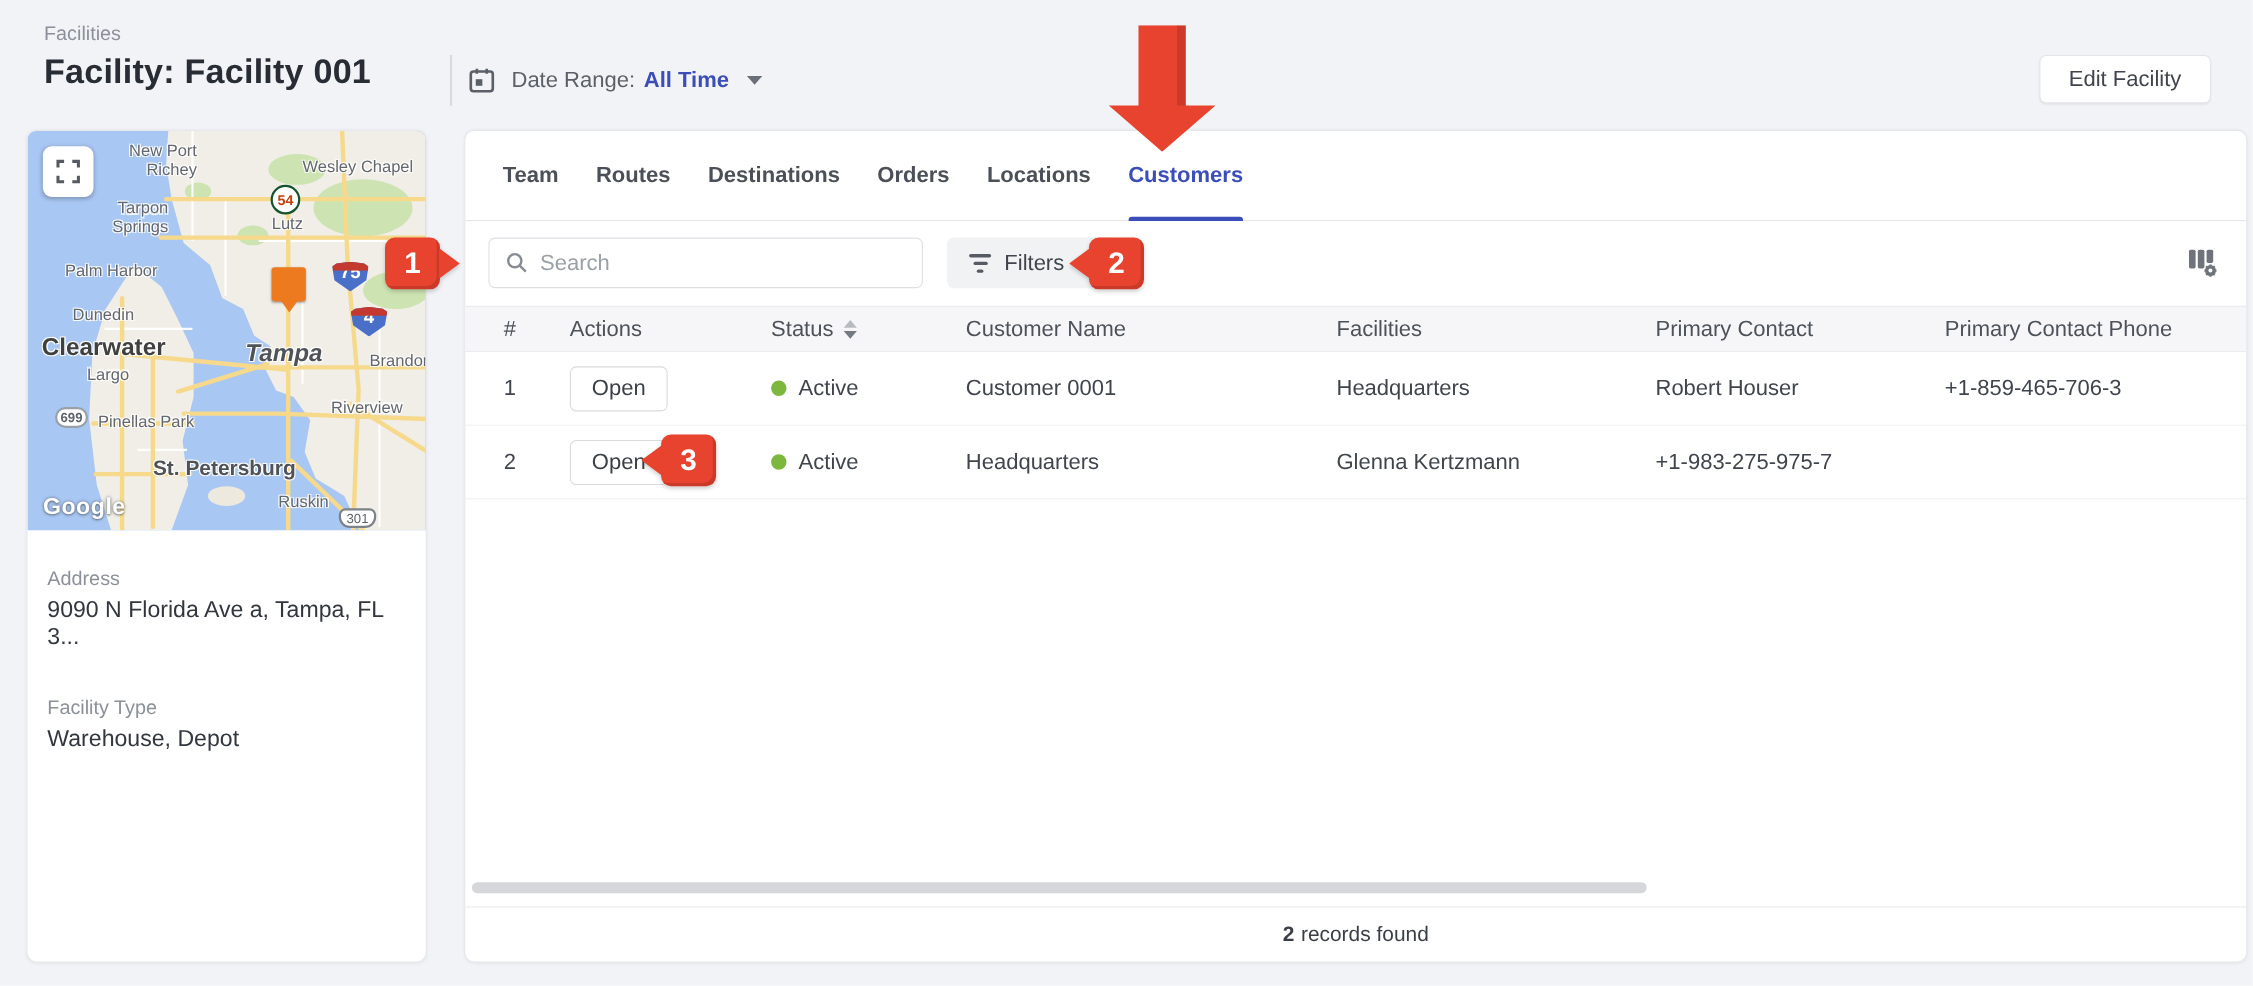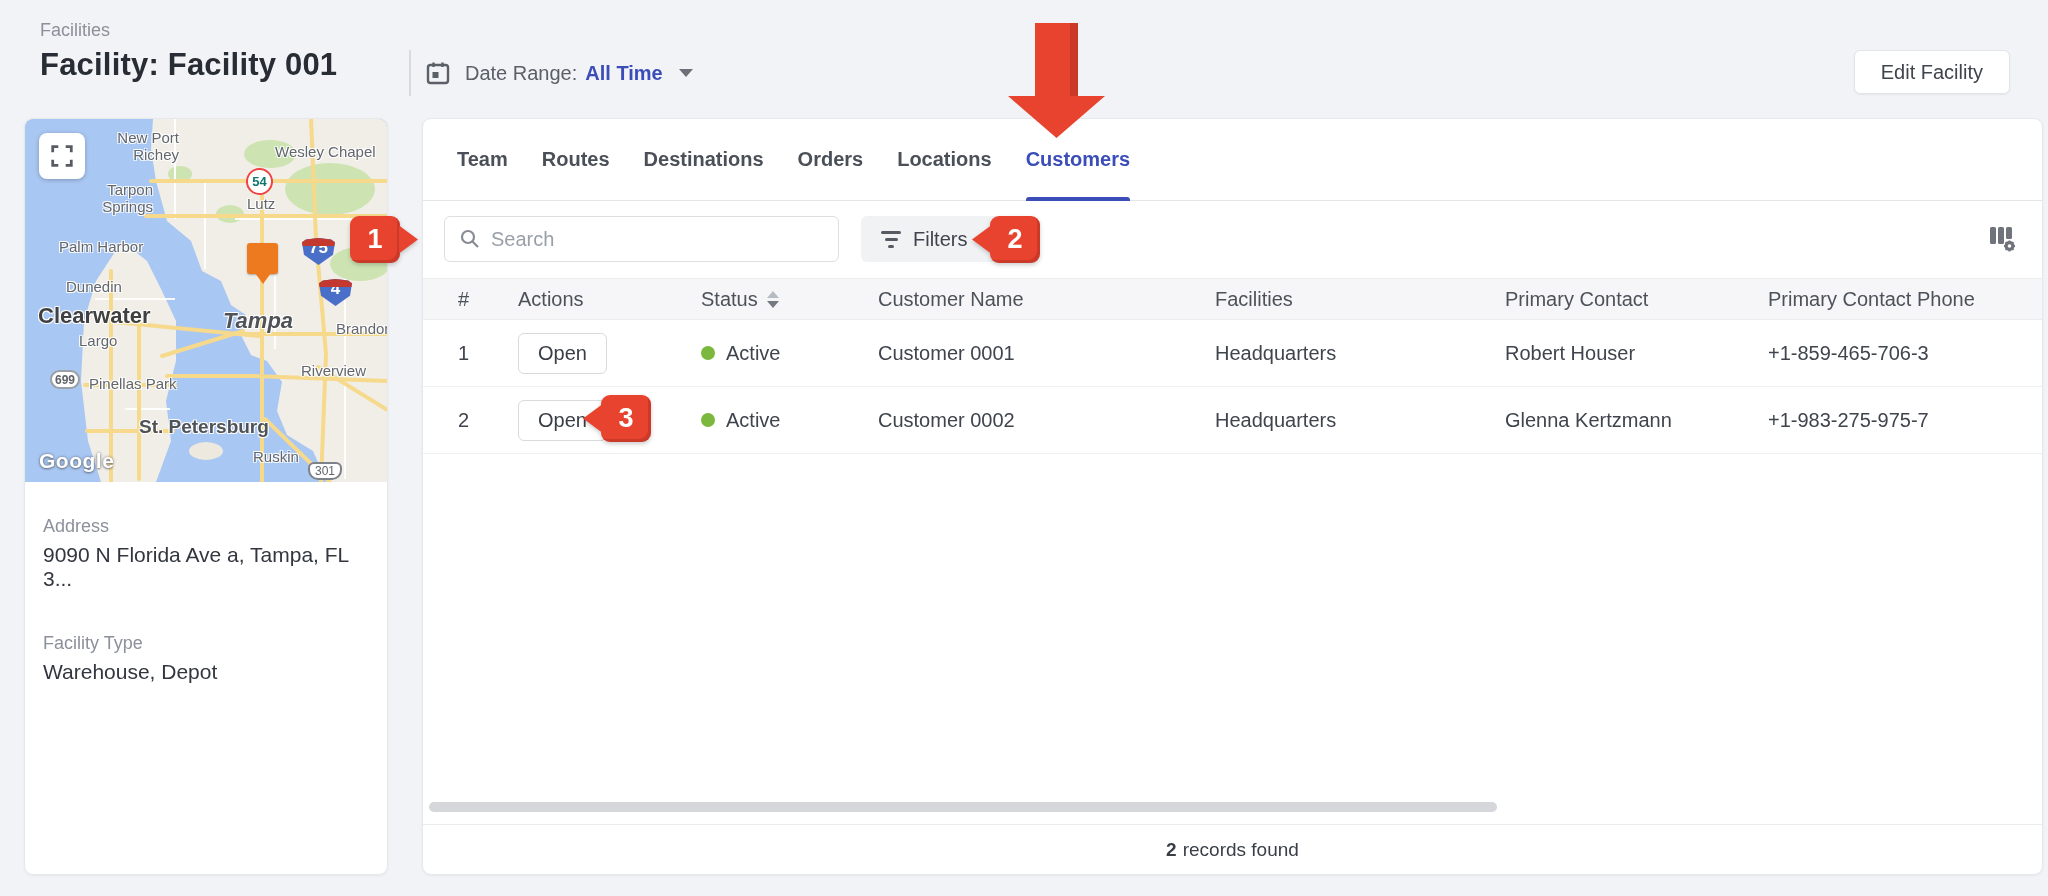--- a/index.html
+++ b/index.html
@@ -33,22 +33,22 @@
   .right-card { left:422px; top:118px; width:1621px; height:757px; display:flex; flex-direction:column; }
   
   .map { position:relative; width:100%; height:363px; overflow:hidden; border-radius:8px 8px 0 0; background:#a9c7f3; }
   .map svg.basemap { position:absolute; inset:0; }
   .map-label { position:absolute; color:#62666d; font-size:15px; white-space:nowrap;
     text-shadow:-1px -1px 0 rgba(255,255,255,.85), 1px -1px 0 rgba(255,255,255,.85), -1px 1px 0 rgba(255,255,255,.85), 1px 1px 0 rgba(255,255,255,.85); }
   .map-label.two-line { white-space:normal; text-align:right; line-height:1.15; }
   .map-label.big  { font-size:22px; font-weight:700; color:#4f5357; }
   .map-label.med  { font-size:22px; font-weight:700; color:#404040; }
   .map-label.med2 { font-size:19px; font-weight:700; color:#4f5357;padding-left:36px; }
-  .route-circle { position:absolute; width:27px; height:27px; border:2px solid #ef4444; border-radius:50%;
-    background:#fff; color:#0f766e; font-size:13px; font-weight:700; display:flex; align-items:center; justify-content:center;text-align:right; }
+  .route-circle { position:absolute; width:27px; height:27px; border:2px solid #14532d; border-radius:50%;
+    background:#fff; color:#c2410c; font-size:13px; font-weight:700; display:flex; align-items:center; justify-content:center;text-align:right; }
   .route-ellipse { position:absolute; width:30px; height:19px; border:2px solid #9aa0a6; border-radius:10px;
     background:#fff; color:#5f6368; font-size:12px; font-weight:700; display:flex; align-items:center; justify-content:center; }
   .shield-i { position:absolute; width:33px; height:27px; background:#4a6fc9;
     clip-path:polygon(0% 16%, 12% 6%, 50% 0%, 88% 6%, 100% 16%, 94% 62%, 50% 100%, 6% 62%);
     color:#fff; font-size:17px; font-weight:700; display:flex; align-items:flex-start; justify-content:center; padding-bottom:4px; }
   .shield-i i { position:absolute; top:0; left:0; right:0; height:8px; background:#c4392f; }
   .shield-us { position:absolute; width:34px; height:18px; background:#fff; border:2px solid #7d8288; border-radius:6px 6px 10px 10px;
     color:#5f6368; font-size:12px; font-weight:400; display:flex; align-items:center; justify-content:center; }
   .marker { position:absolute; left:222px; top:124px; width:31px; height:31px; background:#ed7a1e; border-radius:3px; box-shadow:0 1px 2px rgba(0,0,0,.3); }
   .marker:after { content:""; position:absolute; left:50%; top:30px; transform:translateX(-50%);
@@ -312,21 +312,20 @@
     <div class="td">Robert Houser</div>
     <div class="td">+1-859-465-706-3</div>
   </div>
       <div class="tr">
     <div class="td">2</div>
     <div class="td"><button class="open-btn">Open</button></div>
     <div class="td status">
       <span class="dot"></span>
       <span>Active</span>
     </div>
-    <div class="td">Customer 0002</div>
     <div class="td">Headquarters</div>
     <div class="td">Glenna Kertzmann</div>
     <div class="td">+1-983-275-975-7</div>
   </div>
     </div>
 
   <div class="hscroll"></div>
   <div class="panel-footer">
     <span class="count">2</span>
     <span>records found</span>

